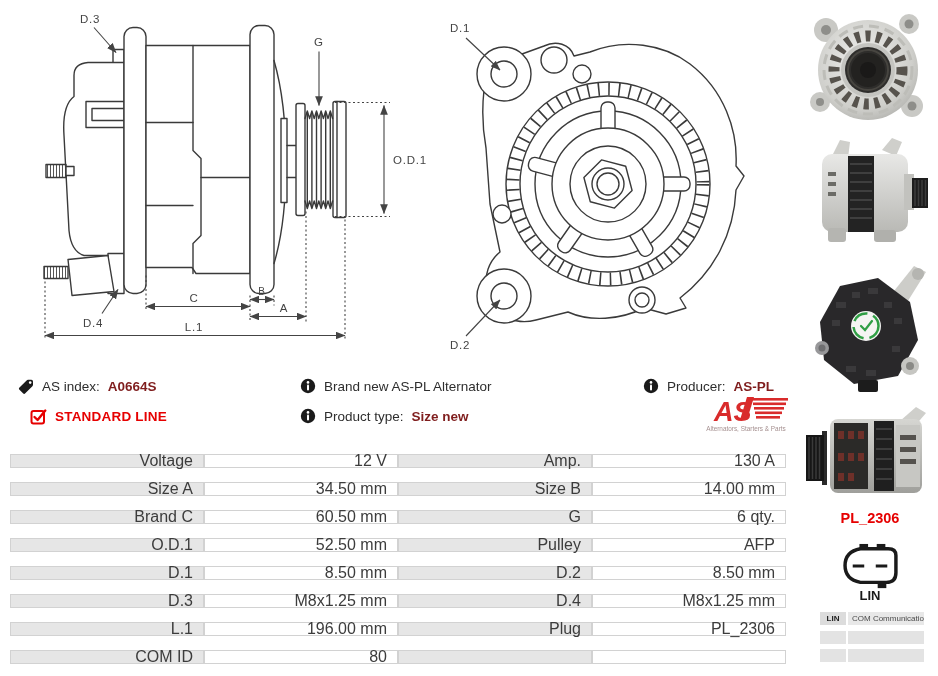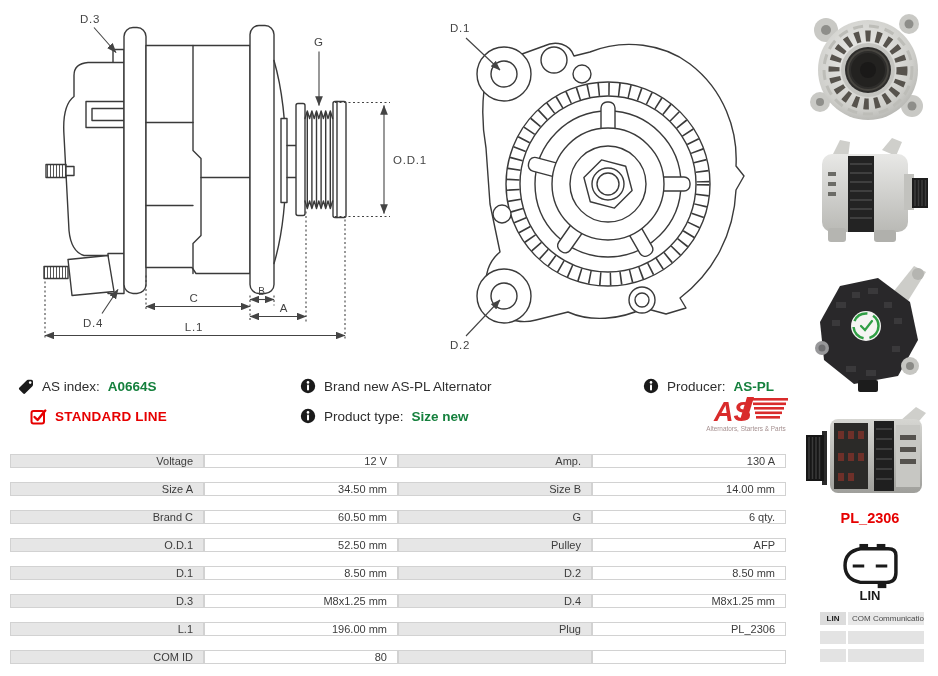--- a/index.html
+++ b/index.html
@@ -2,27 +2,27 @@
 <html><head>
 <meta charset="utf-8">
 <style>
   html,body{margin:0;padding:0;background:#fff;}
   .stage{position:relative;width:938px;height:676px;background:#fff;overflow:hidden;
          font-family:"Liberation Sans",sans-serif;color:#2e2e2e;}
   .abs{position:absolute;}
   
   .info-item{position:absolute;display:flex;align-items:center;gap:8px;font-size:13.5px;height:20px;}
   .info-item .lbl{color:#2e2e2e;}
-  .info-item .val{font-weight:bold;color:#15803d;}
+  .info-item .val{font-weight:bold;color:#7f1d1d;}
   .badge-red{color:#e60000;font-weight:bold;letter-spacing:.2px;}
   
   .spec-table{position:absolute;left:10px;top:442px;width:776px;}
   .spec-row{display:flex;height:26px;margin-bottom:2px;}
   .cell{flex:0 0 25%;box-sizing:border-box;border:1px solid #d2d2d2;display:flex;
-        align-items:center;justify-content:flex-end;padding-right:10px;font-size:11px;color:#3c3c3c;margin-top:12px;}
+        align-items:center;justify-content:flex-end;padding-right:10px;font-size:16px;color:#3c3c3c;margin-top:12px;}
   .cell.label{background:#e6e6e6;}
   .cell.value{background:#fff;}
   
   .pl-code{position:absolute;left:818px;top:510px;width:104px;text-align:center;
            color:#e60000;font-weight:bold;font-size:14.5px;}
   .lin-label{position:absolute;left:838px;top:588px;width:64px;text-align:center;
              font-weight:bold;font-size:13px;color:#1a1a1a;}
   .mini-row{position:absolute;left:820px;display:flex;height:13px;}
   .mini-l{width:26px;background:#dcdcdc;font-size:8px;font-weight:bold;color:#222;
           display:flex;align-items:center;justify-content:center;}

